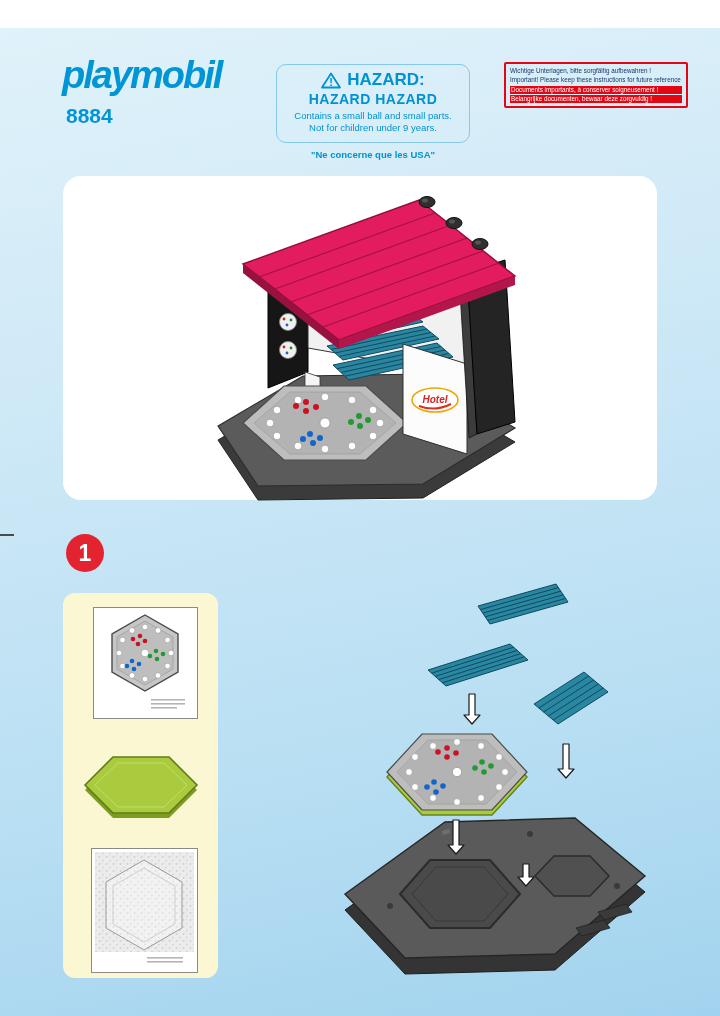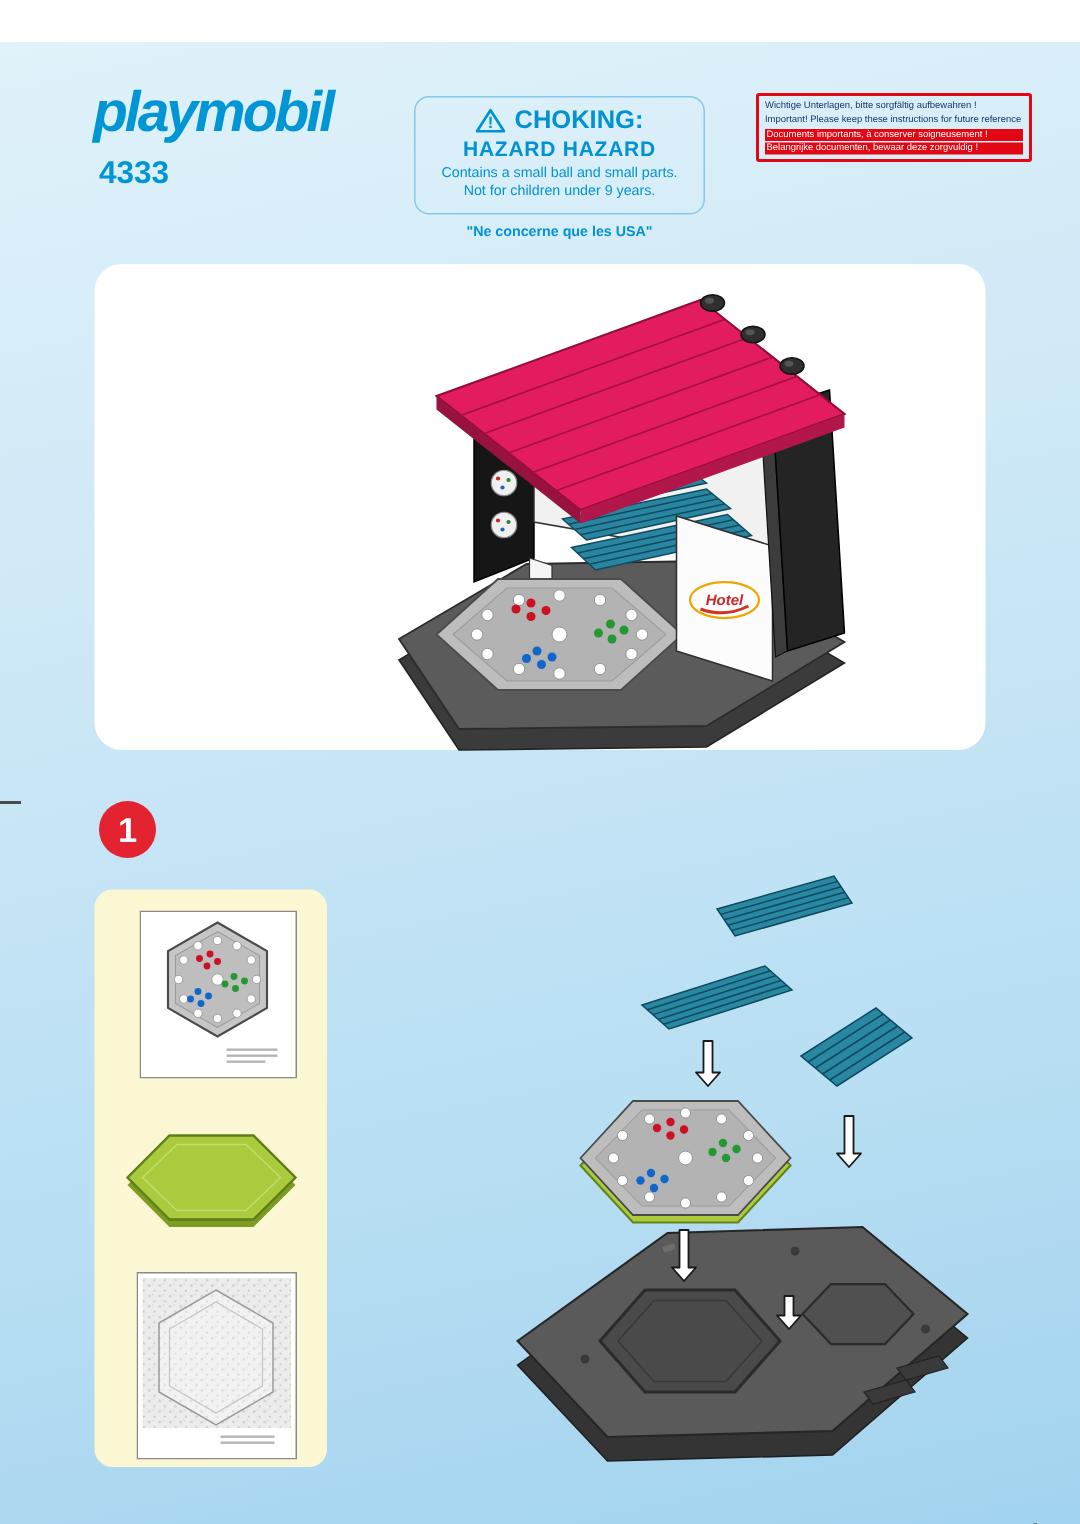--- a/index.html
+++ b/index.html
@@ -19,21 +19,21 @@
   .warning-detail { font-size:9.5px; font-weight:normal; line-height:1.3; margin-top:3px; }
   .usa-note { position:absolute; left:276px; top:121px; width:194px; text-align:center;
               font-size:9.5px; font-weight:bold; color:#0092d2; }
 
   .notice-box { position:absolute; left:504px; top:34px; width:184px; border:2px solid #e30613;
                 border-radius:2px; padding:3px 4px; display:flex; flex-direction:column; gap:1.5px; }
   .notice-line { font-size:6.3px; line-height:1.25; color:#15386b; white-space:nowrap; overflow:hidden; }
   .notice-line.red { background:#e30613; color:#fff; padding:0 1px; }
 
   .hero-box { position:absolute; left:63px; top:148px; width:594px; height:324px;
-              background:#ffffff; border-radius:18px;padding-left:48px; }
+              background:#ffffff; border-radius:18px; }
 
   .reg-mark { position:absolute; left:0; top:506px; width:14px; height:2px; background:#4a4a4a; }
 
   .step-badge { position:absolute; left:66px; top:506px; width:38px; height:38px; border-radius:50%;
                 background:#e32330; color:#fff; font-size:23px; font-weight:bold;
                 display:flex; align-items:center; justify-content:center; }
 
   .parts-box { position:absolute; left:63px; top:565px; width:155px; height:385px;
                background:#fbf7d3; border-radius:12px; }
   .part { position:absolute; }
@@ -42,29 +42,29 @@
 
   .page-num { position:absolute; right:26px; bottom:14px; font-size:15px; font-weight:bold; color:#151515; }
   svg { display:block; }
 </style>
 </head>
 <body>
 
 <div class="page">
 
   <div class="logo">playmobil</div>
-  <div class="model">4333</div>
+  <div class="model">8884</div>
 
   <div class="warning-box">
     <div class="warning-title">
       <svg width="20" height="17" viewBox="0 0 20 17">
         <path d="M10 1.5 L19 15.5 L1 15.5 Z" fill="none" stroke="#0092d2" stroke-width="1.8" stroke-linejoin="round"></path>
         <text x="10" y="13.5" text-anchor="middle" font-size="11" font-weight="bold" fill="#0092d2">!</text>
       </svg>
-      <span>CHOKING:</span>
+      <span>HAZARD:</span>
     </div>
     <div class="warning-sub">HAZARD HAZARD</div>
     <div class="warning-detail">
       <span>Contains a small ball and small parts.</span><br>
       <span>Not for children under 9 years.</span>
     </div>
   </div>
   <div class="usa-note">"Ne concerne que les USA"</div>
 
   <div class="notice-box">

